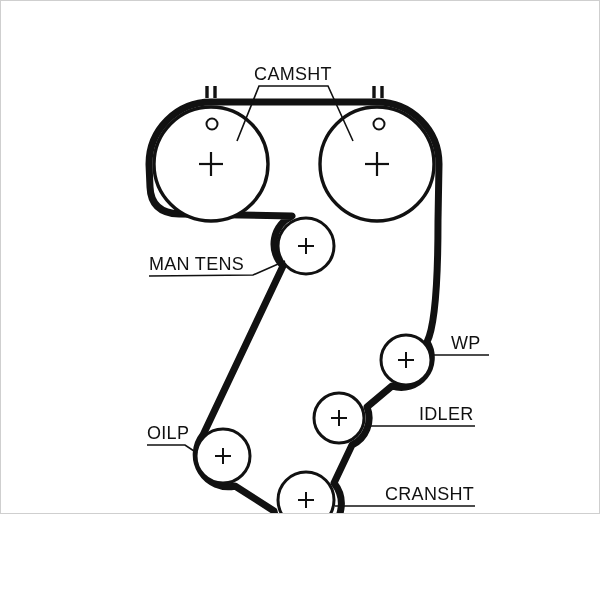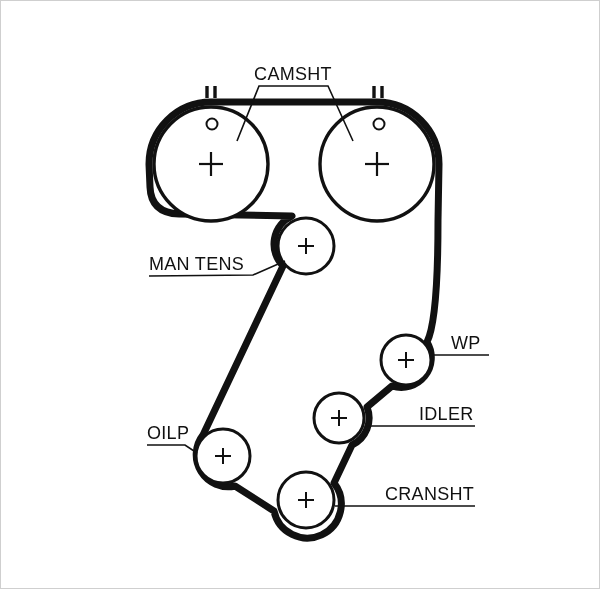--- a/index.html
+++ b/index.html
@@ -2,21 +2,21 @@
 <html><head>
 <meta charset="utf-8">
 <style>
   html, body {
     margin: 0;
     padding: 0;
     background: #ffffff;
   }
   .canvas {
     width: 600px;
-    height: 589px;
+    height: 514px;
     box-sizing: border-box;
     border: 1px solid #cfcfcf;
     background: #ffffff;
     position: relative;
     overflow: hidden;
     font-family: "Liberation Sans", sans-serif;
   }
   svg { display: block; }
   .lbl {
     font-family: "Liberation Sans", sans-serif;

